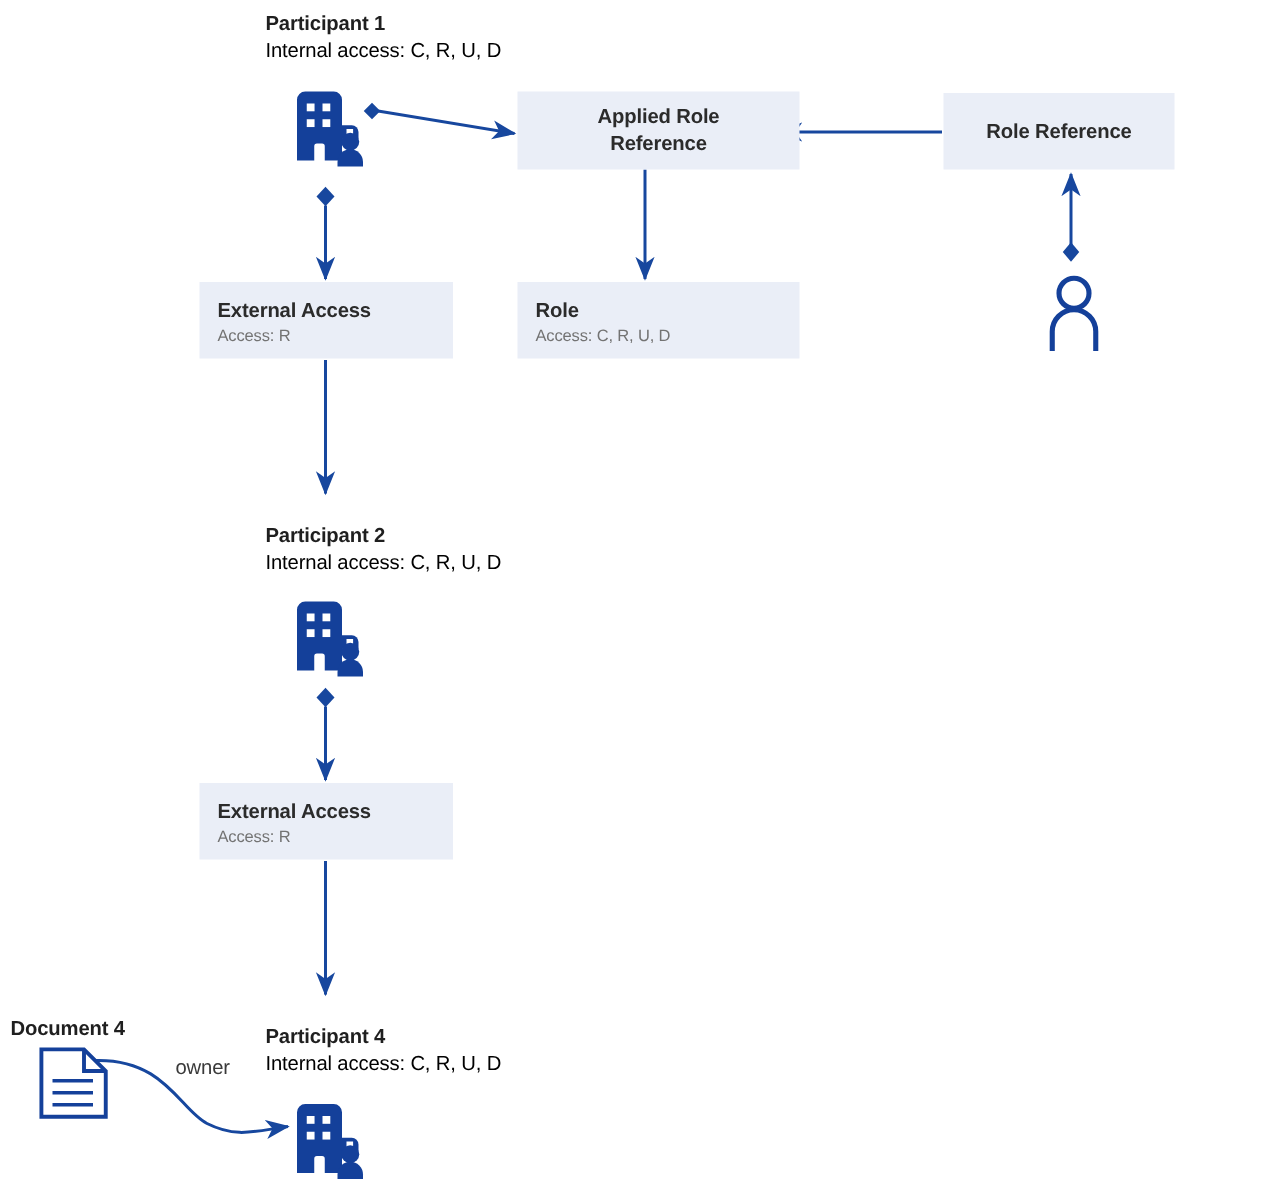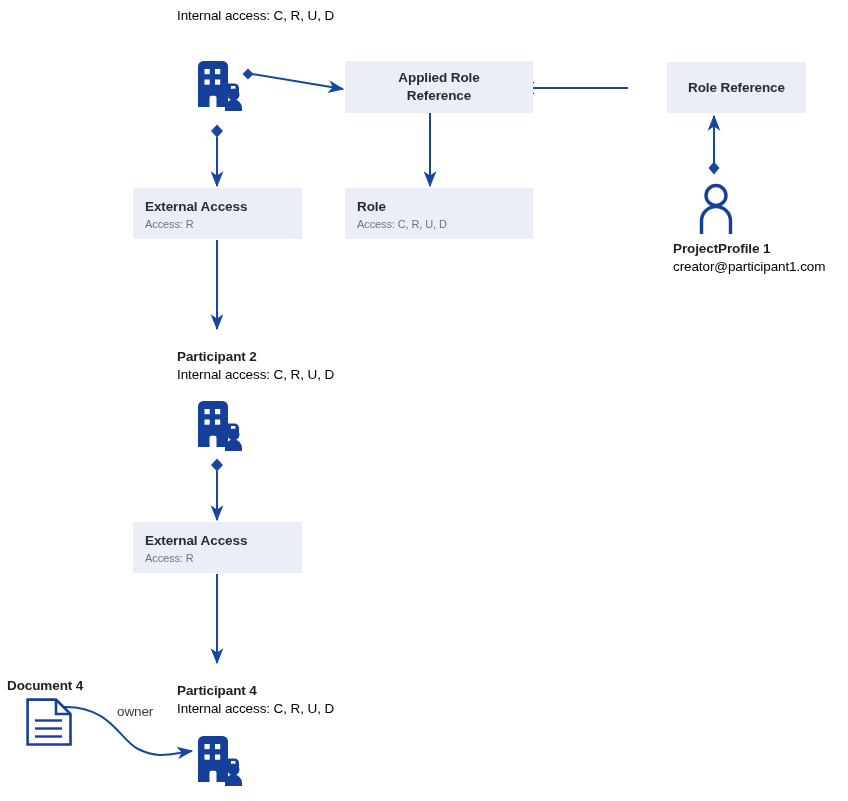--- a/index.html
+++ b/index.html
@@ -208,57 +208,54 @@
     </svg>
   </div>
 
   <div class="node-box centered" style="left:345px; top:61px; width:188px; height:52px;">
     <div>
       <div class="box-title">Applied Role</div>
       <div class="box-title">Reference</div>
     </div>
   </div>
 
-  <div class="node-box centered" style="left:629px; top:62px; width:139px; height:51px;margin-left:38px;">
+  <div class="node-box centered" style="left:629px; top:62px; width:154px; height:51px;">
     <div class="box-title">Role Reference</div>
   </div>
 
   <div class="node-box" style="left:133px; top:188px; width:169px; height:51px;">
     <div class="box-title">External Access</div>
     <div class="box-sub">Access: R</div>
   </div>
 
   <div class="node-box" style="left:345px; top:188px; width:188px; height:51px;">
     <div class="box-title">Role</div>
     <div class="box-sub">Access: C, R, U, D</div>
   </div>
 
   <div class="node-box" style="left:133px; top:522px; width:169px; height:51px;">
     <div class="box-title">External Access</div>
     <div class="box-sub">Access: R</div>
   </div>
 
   <div class="label-group" style="left:177px; top:7px;">
+    <div class="label-title">Participant 1</div>
     <div class="label-sub">Internal access: C, R, U, D</div>
   </div>
 
   <div class="label-group" style="left:177px; top:348px;">
     <div class="label-title">Participant 2</div>
     <div class="label-sub">Internal access: C, R, U, D</div>
   </div>
 
   <div class="label-group" style="left:177px; top:682px;">
     <div class="label-title">Participant 4</div>
     <div class="label-sub">Internal access: C, R, U, D</div>
   </div>
 
-  <div class="label-group" style="left:673px; top:240px;">
-    <div class="label-title">ProjectProfile 1</div>
-    <div class="label-sub">creator@participant1.com</div>
-  </div>
 
   <div class="label-group" style="left:7px; top:677px;">
     <div class="label-title">Document 4</div>
   </div>
 
   <div class="edge-label" style="left:117px; top:704px;">owner</div>
 
 </div>
 
 </body></html>

